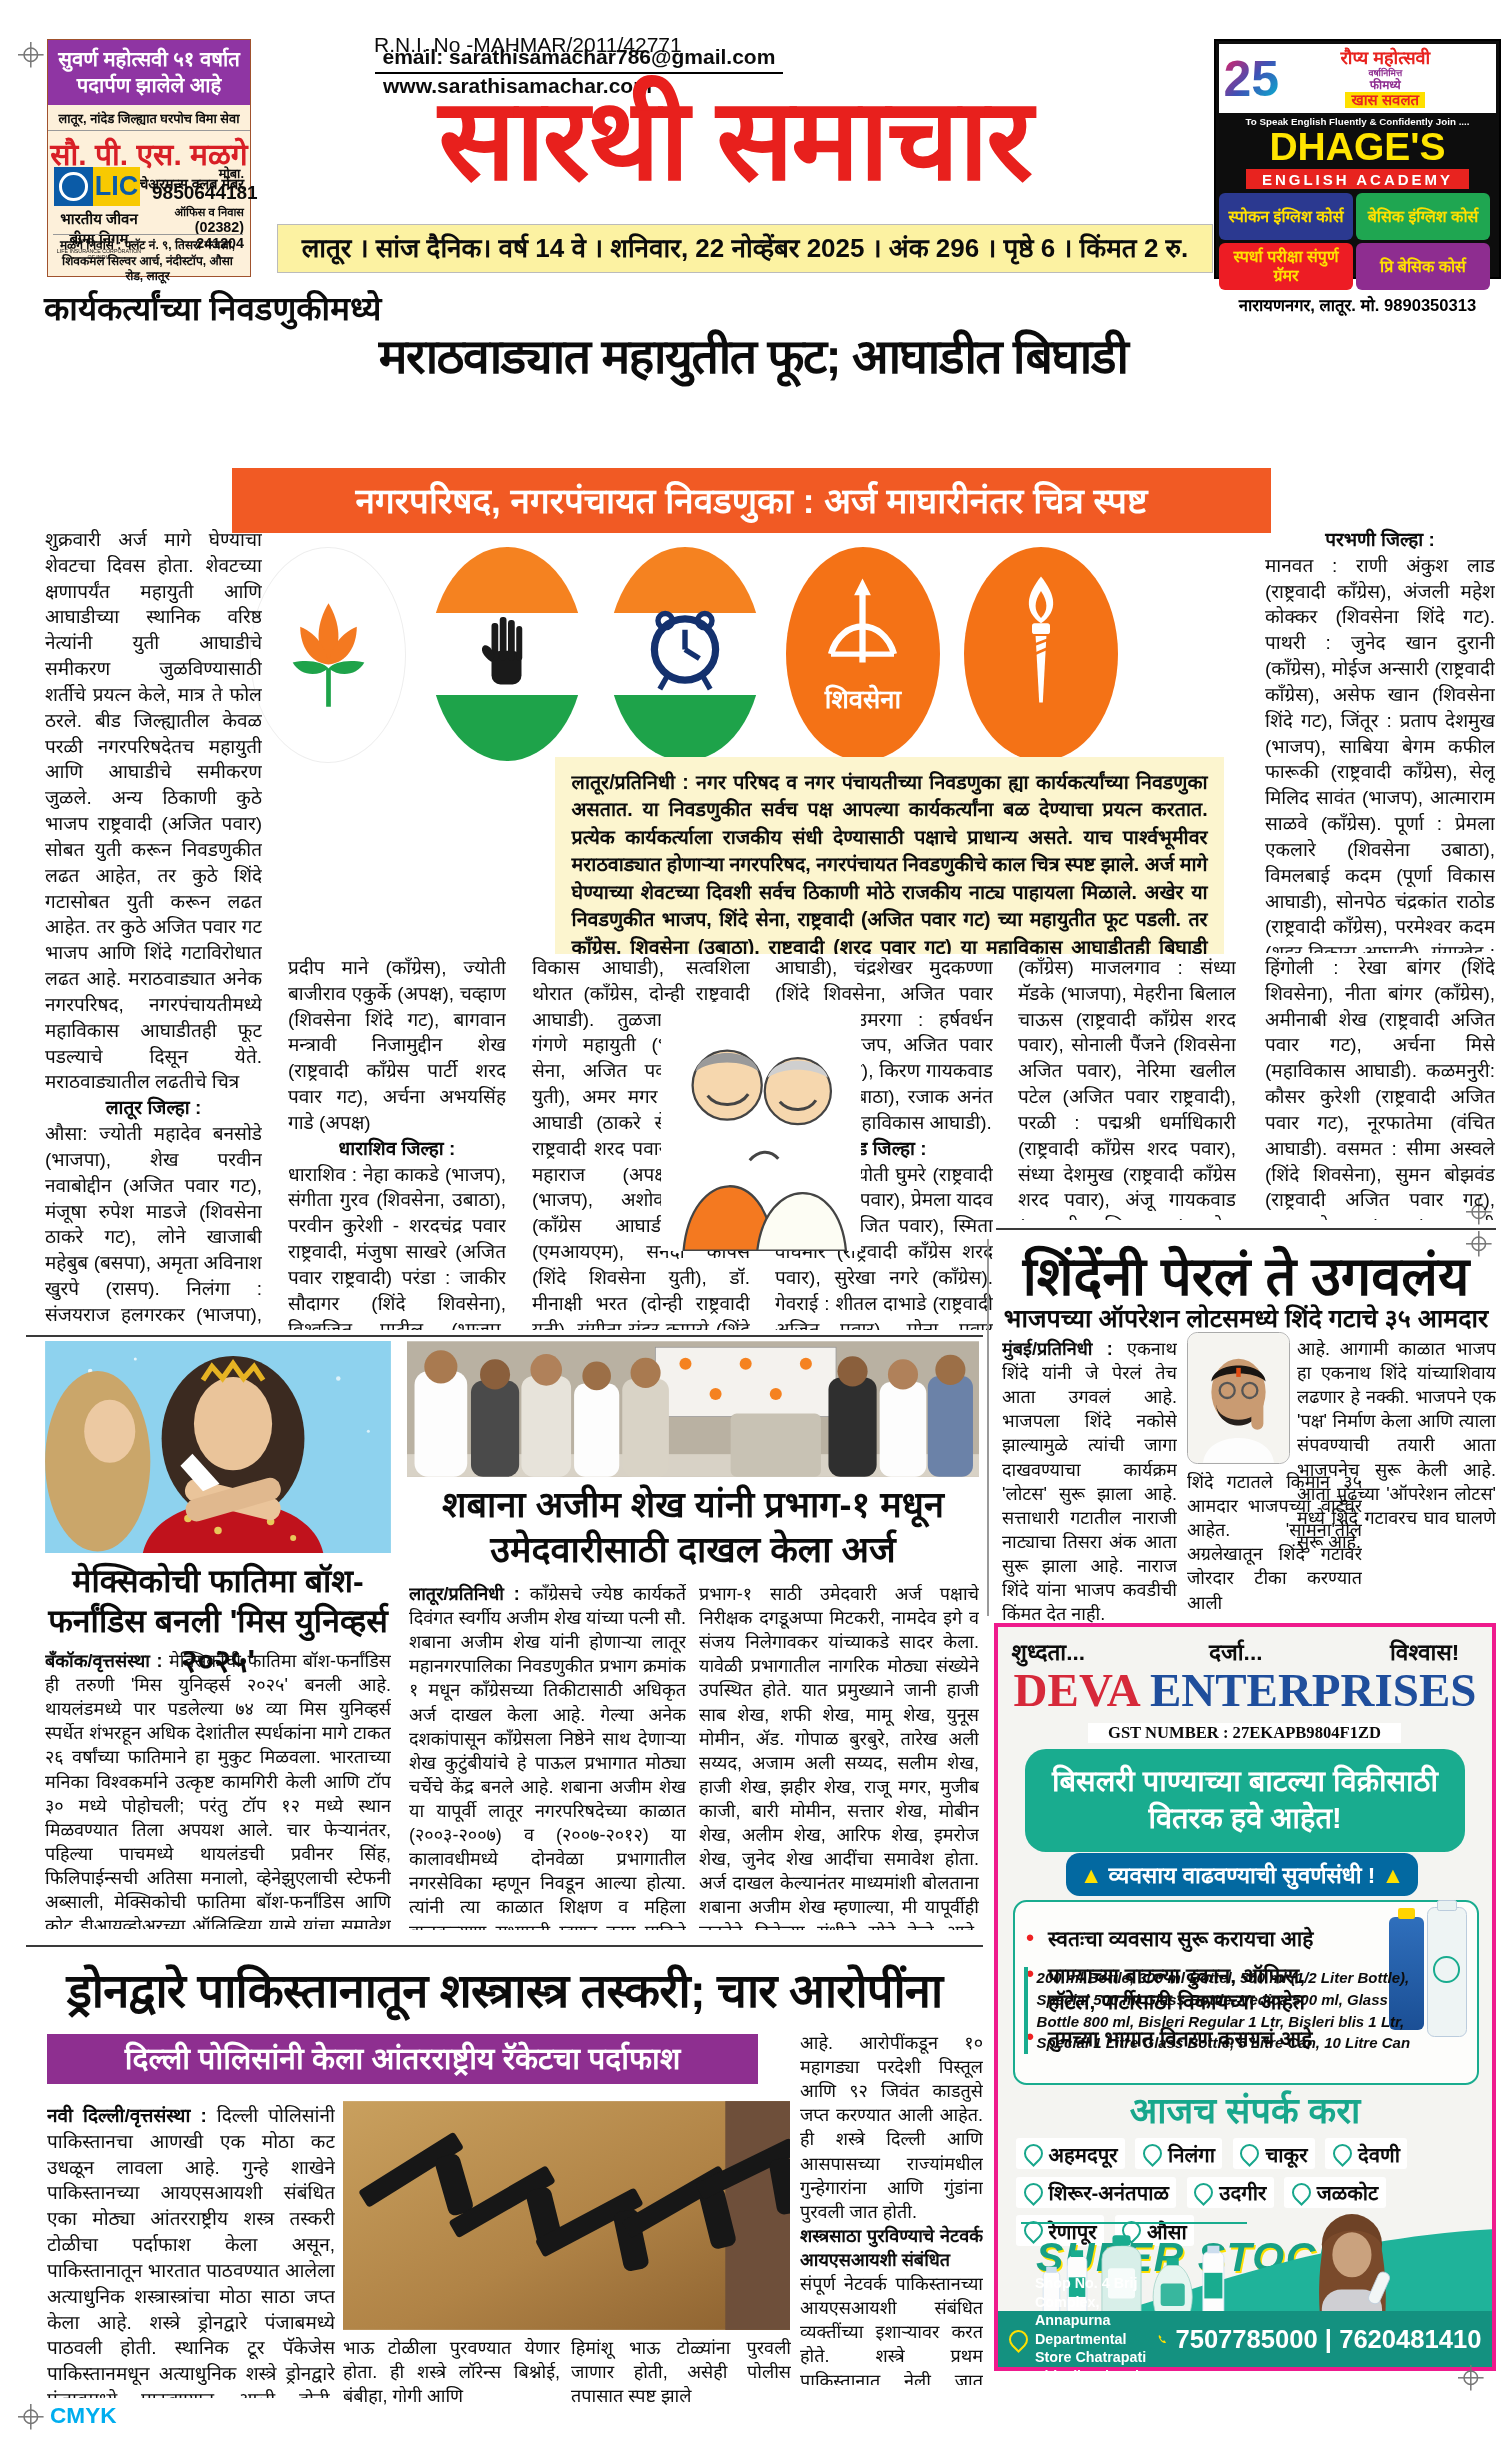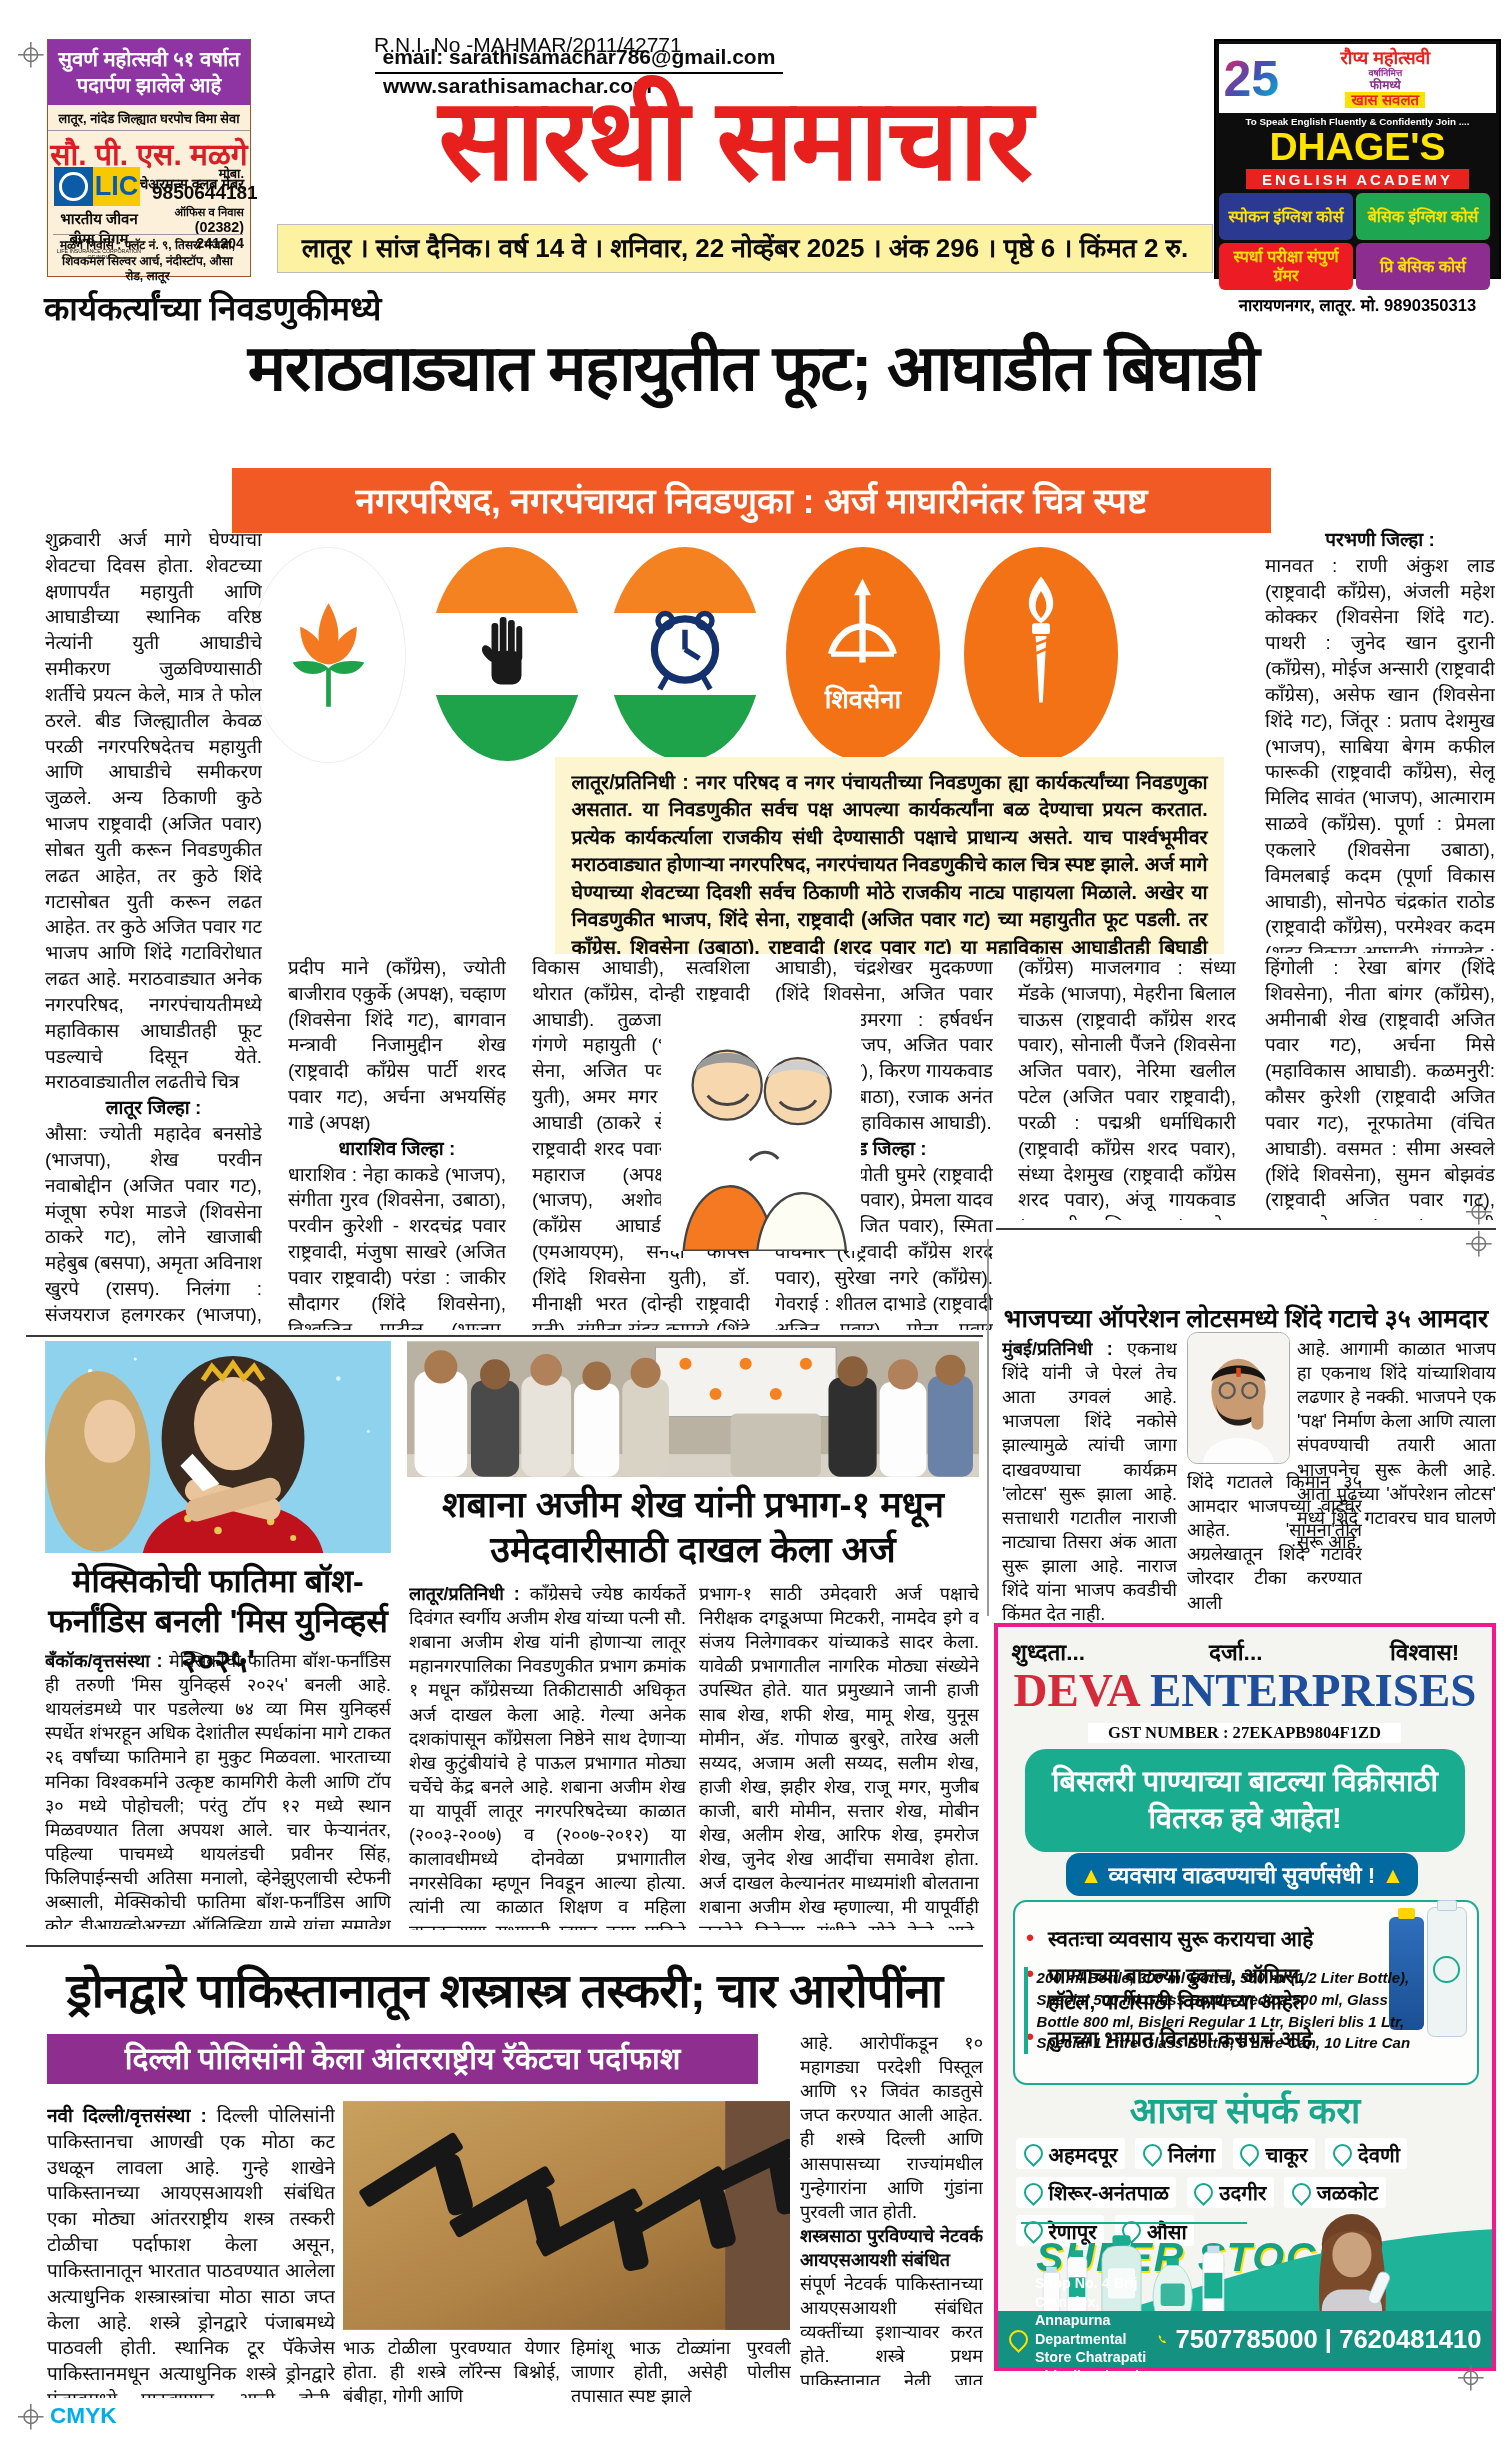--- a/index.html
+++ b/index.html
@@ -98,21 +98,21 @@
       <div class="b c" style="width:134px;height:47px;background:#1fa651;color:#ffe000;font-size:16px;border-radius:6px;display:flex;align-items:center;justify-content:center;line-height:1.15;">बेसिक इंग्लिश कोर्स</div>
       <div class="b c" style="width:134px;height:47px;background:#ed1c24;color:#ffe000;font-size:16px;border-radius:6px;display:flex;align-items:center;justify-content:center;line-height:1.15;">स्पर्धा परीक्षा संपुर्ण ग्रॅमर</div>
       <div class="b c" style="width:134px;height:47px;background:#8e2d90;color:#ffe000;font-size:16px;border-radius:6px;display:flex;align-items:center;justify-content:center;line-height:1.15;">प्रि बेसिक कोर्स</div>
     </div>
     <div class="b c" style="background:#fff;color:#000;font-size:16.6px;margin:0 3px;padding:0.8px 0;">नारायणनगर, लातूर. मो. 9890350313</div>
   </div>
 
   <div class="abs b c" style="left:277px;top:224px;width:934px;height:47px;background:#fcf2a2;border:0.8px solid #bbb;font-size:26px;line-height:47px;">लातूर । सांज दैनिक। वर्ष 14 वे । शनिवार, 22 नोव्हेंबर 2025 । अंक 296 । पृष्ठे 6 । किंमत 2 रु.</div>
 
   <div class="abs b" style="left:44px;top:285px;font-size:33px;">कार्यकर्त्यांच्या निवडणुकीमध्ये</div>
-  <div class="abs c" style="left:22.6px;top:322px;width:1461px;font-size:64px;font-weight:900;white-space:nowrap;letter-spacing:-1.5px;">मराठवाड्यात महायुतीत फूट; आघाडीत बिघाडी</div>
+  <div class="abs c" style="left:22.6px;top:322px;width:1461px;font-size:48px;font-weight:900;white-space:nowrap;letter-spacing:-1.5px;">मराठवाड्यात महायुतीत फूट; आघाडीत बिघाडी</div>
   <div class="abs b c" style="left:232px;top:468px;width:1039px;height:65px;background:#f15a24;color:#fff;font-size:35px;line-height:65px;">नगरपरिषद, नगरपंचायत निवडणुका : अर्ज माघारीनंतर चित्र स्पष्ट</div>
 
   <div class="abs" style="left:250px;top:547px;display:flex;gap:24px;">
     <div class="logo" style="width:154px;height:214px;background:#fff;border:0.8px solid #eee;">
       <svg viewBox="0 0 100 140" style="position:absolute;left:22.6px;top:41px;width:109px;height:132px;">
         <path d="M50 15 C62 35 66 60 50 80 C34 60 38 35 50 15 Z" fill="#f47920"></path>
         <path d="M20 40 C40 48 48 66 50 80 C30 78 20 60 20 40 Z" fill="#f47920"></path>
         <path d="M80 40 C60 48 52 66 50 80 C70 78 80 60 80 40 Z" fill="#f47920"></path>
         <path d="M12 78 C30 74 44 78 50 84 C38 94 20 92 12 78 Z" fill="#1ea34a"></path>
         <path d="M88 78 C70 74 56 78 50 84 C62 94 80 92 88 78 Z" fill="#1ea34a"></path>
@@ -279,20 +279,21 @@
   </div>
   <div class="abs b c" style="left:407px;top:1482px;width:572px;font-size:36px;line-height:1.25;">शबाना अजीम शेख यांनी प्रभाग-१ मधून उमेदवारीसाठी दाखल केला अर्ज</div>
   <div class="abs bt2 j colcut" style="left:409px;top:1582px;width:277px;height:348px;">
     <span class="lead-in">लातूर/प्रतिनिधी :</span>
     <span>काँग्रेसचे ज्येष्ठ कार्यकर्ते दिवंगत स्वर्गीय अजीम शेख यांच्या पत्नी सौ. शबाना अजीम शेख यांनी होणाऱ्या लातूर महानगरपालिका निवडणुकीत प्रभाग क्रमांक १ मधून काँग्रेसच्या तिकीटासाठी अधिकृत अर्ज दाखल केला आहे. गेल्या अनेक दशकांपासून काँग्रेसला निष्ठेने साथ देणाऱ्या शेख कुटुंबीयांचे हे पाऊल प्रभागात मोठ्या चर्चेचे केंद्र बनले आहे. शबाना अजीम शेख या यापूर्वी लातूर नगरपरिषदेच्या काळात (२००३-२००७) व (२००७-२०१२) या कालावधीमध्ये दोनवेळा प्रभागातील नगरसेविका म्हणून निवडून आल्या होत्या. त्यांनी त्या काळात शिक्षण व महिला बालकल्याण सभापती म्हणून काम पाहिले आहे. त्यांच्या कार्यकाळात प्रभागातील मुस्लिम स्मशानभूमीचे सुशोभिकरण व विकास, शादीखाना, सार्वजनिक स्वच्छता गृह, नांदगाव वेस येथील स्मशानभूमी, रस्ते-नाली, पथदिवे, पाणीपुरवठा आदी मूलभूत नागरी सुविधा उपलब्ध करून देण्यात त्यांनी मोलाची भूमिका बजावली होती. नागरिकांच्या दैनंदिन समस्या जागेवरच सोडवण्याचा त्यांचा स्थायी स्वभाव प्रभागवासीयांना परिचित आहे. काल पक्षाच्या काँग्रेस भवनमध्ये शबाना शेख यांनी</span>
   </div>
   <div class="abs bt2 j colcut" style="left:699px;top:1582px;width:280px;height:348px;">
     <span>प्रभाग-१ साठी उमेदवारी अर्ज पक्षाचे निरीक्षक दगडूअप्पा मिटकरी, नामदेव इगे व संजय निलेगावकर यांच्याकडे सादर केला. यावेळी प्रभागातील नागरिक मोठ्या संख्येने उपस्थित होते. यात प्रमुख्याने जानी हाजी साब शेख, शफी शेख, मामू शेख, युनूस मोमीन, ॲड. गोपाळ बुरबुरे, तारेख अली सय्यद, अजाम अली सय्यद, सलीम शेख, हाजी शेख, झहीर शेख, राजू मगर, मुजीब काजी, बारी मोमीन, सत्तार शेख, मोबीन शेख, अलीम शेख, आरिफ शेख, इमरोज शेख, जुनेद शेख आदींचा समावेश होता. अर्ज दाखल केल्यानंतर माध्यमांशी बोलताना शबाना अजीम शेख म्हणाल्या, मी यापूर्वीही जनतेने दिलेल्या संधीचे सोने केले आहे. लोकसभा व विधानसभा निवडणुकांमध्ये प्रभागातून काँग्रेसला सर्वाधिक लीड मिळवून दिली. घराघरात आणि मनामनात काँग्रेसचा झेंडा पोहोचवला. आता महापालिकेत संधी मिळाल्यास लोकनेते विलासराव देशमुख, सहकार महर्षी दिलीपराव देशमुख व आमदार अमित देशमुख यांच्या स्वप्नातील आधुनिक व सुविधायुक्त लातूर शहर घडवण्यासाठी मी प्रामाणिक प्रयत्न करेन, जनतेचा विश्वास आणि पक्षाची साथ हिच माझी जमेची बाजू आहे, असे सांगितले.</span>
   </div>
 
+  <div class="abs b c" style="left:996px;top:1237px;width:500px;font-size:54px;font-weight:900;">शिंदेंनी पेरलं ते उगवलंय</div>
   <div class="abs b c" style="left:996px;top:1300px;width:500px;font-size:25px;">भाजपच्या ऑपरेशन लोटसमध्ये शिंदे गटाचे ३५ आमदार फुटणार</div>
   <div class="abs bt2 j colcut" style="left:1002px;top:1337px;width:175px;height:313px;">
     <span class="lead-in">मुंबई/प्रतिनिधी :</span>
     <span>एकनाथ शिंदे यांनी जे पेरलं तेच आता उगवलं आहे. भाजपला शिंदे नकोसे झाल्यामुळे त्यांची जागा दाखवण्याचा कार्यक्रम 'लोटस' सुरू झाला आहे. सत्ताधारी गटातील नाराजी नाट्याचा तिसरा अंक आता सुरू झाला आहे. नाराज शिंदे यांना भाजप कवडीची किंमत देत नाही.</span>
   </div>
   <div class="abs" style="left:1187px;top:1332px;width:101px;height:130px;border-radius:10.5px;overflow:hidden;border:0.8px solid #aaa;">
     <svg viewBox="0 0 134 172" style="width:100%;height:100%;">
       <rect width="134" height="172" fill="#f5f4f0"></rect>
       <path d="M20 172 C24 128 110 128 114 172 Z" fill="#fdfdfd"></path>
       <ellipse cx="67" cy="78" rx="36" ry="44" fill="#c99b72"></ellipse>

